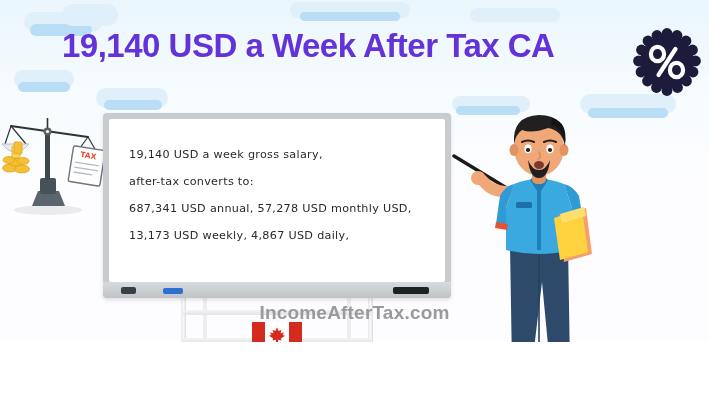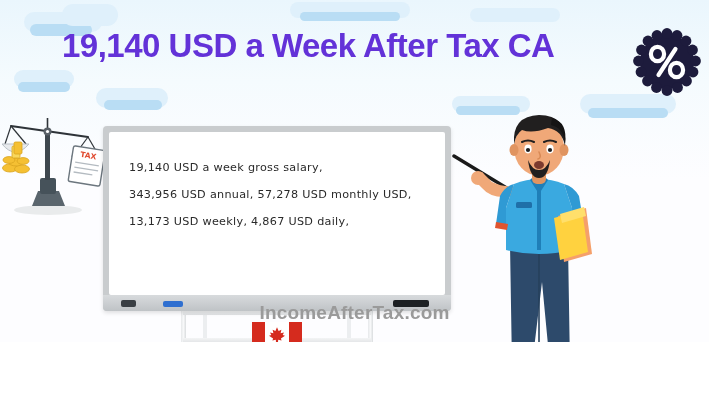--- a/index.html
+++ b/index.html
@@ -81,21 +81,20 @@
   }
 
   
   .board-wrap {
     position: absolute;
     left: 103px;
     top: 113px;
     width: 348px;
     height: 185px;
     z-index: 14;
-    margin-top: 13px;
   }
   .board-frame {
     position: absolute;
     inset: 0;
     background: #c9ccce;
     border-radius: 4px;
     box-shadow: 0 2px 4px rgba(0,0,0,0.12);
   }
   .board-face {
     position: absolute;
@@ -325,21 +324,22 @@
                                 L23.4 9.1 Z"></path>
       </svg>
     </div>
   </div>
 
   <div class="board-wrap">
     <div class="board-frame"></div>
     <div class="board-face">
       <div class="board-text">
         <div>19,140 USD a week gross salary,</div>
-        <div>343,956 USD annual, 57,278 USD monthly USD,</div>
+        <div>after-tax converts to:</div>
+        <div>687,341 USD annual, 57,278 USD monthly USD,</div>
         <div>13,173 USD weekly, 4,867 USD daily,</div>
       </div>
     </div>
     <div class="board-tray">
       <div class="tray-item tray-eraser"></div>
       <div class="tray-item tray-marker-blue"></div>
       <div class="tray-item tray-marker-black"></div>
     </div>
   </div>
 

